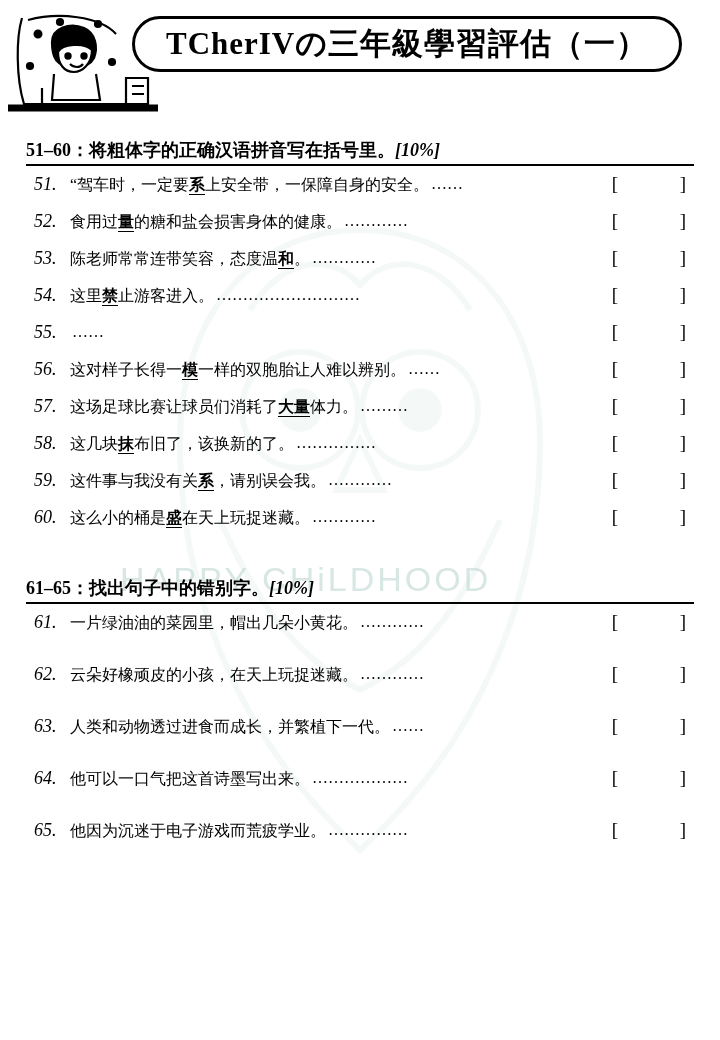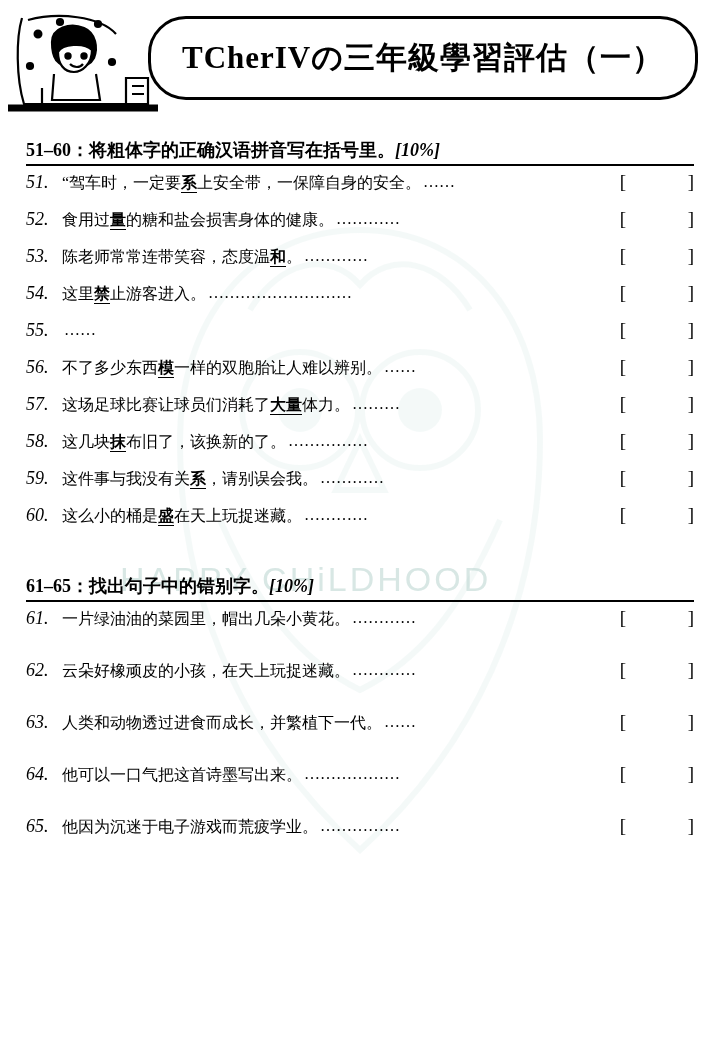--- a/index.html
+++ b/index.html
@@ -41,24 +41,24 @@
   }
 
   
   .header {
     position: relative;
     z-index: 2;
     height: 120px;
   }
   .title-banner {
     position: absolute;
-    left: 148px;
+    left: 132px;
     top: 16px;
     width: 550px;
-    height: 84px;
+    height: 56px;
     border: 3px solid #000;
     border-radius: 38px;
     box-sizing: border-box;
     display: flex;
     align-items: center;
     justify-content: center;
   }
   .title-banner .title-text {
     font-family: "Liberation Serif", serif;
     font-weight: bold;
@@ -95,21 +95,21 @@
   }
   .section-head .pct {
     font-style: italic;
     font-weight: bold;
   }
   .section-1 { margin-top: 18px; }
   .section-2 { margin-top: 32px; }
 
   .qlist {
     list-style: none;
-    margin: 0;
+    margin: 8px;
     padding: 0;
   }
   .qrow {
     display: flex;
     align-items: baseline;
     font-size: 19px;
     line-height: 1.0;
     color: #000;
     white-space: nowrap;
   }
@@ -238,21 +238,21 @@
       </li>
       <li class="qrow">
         <span class="qnum">55.</span>
         <span class="dots">……</span>
         <span class="brk-l">[</span>
         <span class="answer-box"></span>
         <span class="brk-r">]</span>
       </li>
       <li class="qrow">
         <span class="qnum">56.</span>
-        <span class="qtext"><span>不了多少东西</span><b>模</b><span>一样的双胞胎让人难以辨别。</span></span>
+        <span class="qtext"><span>这对样子长得一</span><b>模</b><span>一样的双胞胎让人难以辨别。</span></span>
         <span class="dots">……</span>
         <span class="brk-l">[</span>
         <span class="answer-box"></span>
         <span class="brk-r">]</span>
       </li>
       <li class="qrow">
         <span class="qnum">57.</span>
         <span class="qtext"><span>这场足球比赛让球员们消耗了</span><b>大量</b><span>体力。</span></span>
         <span class="dots">………</span>
         <span class="brk-l">[</span>

